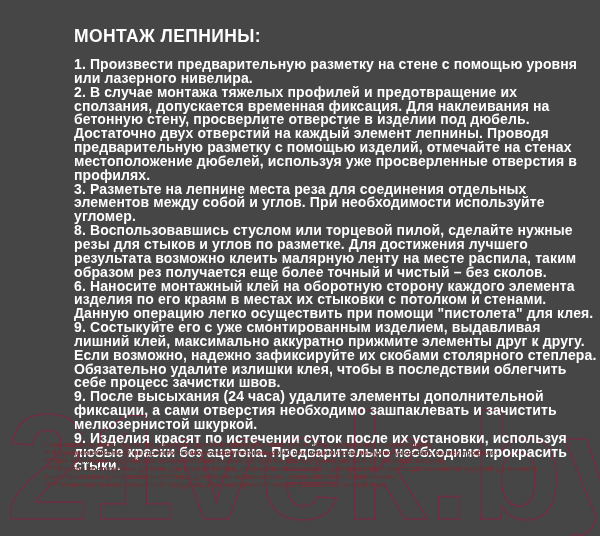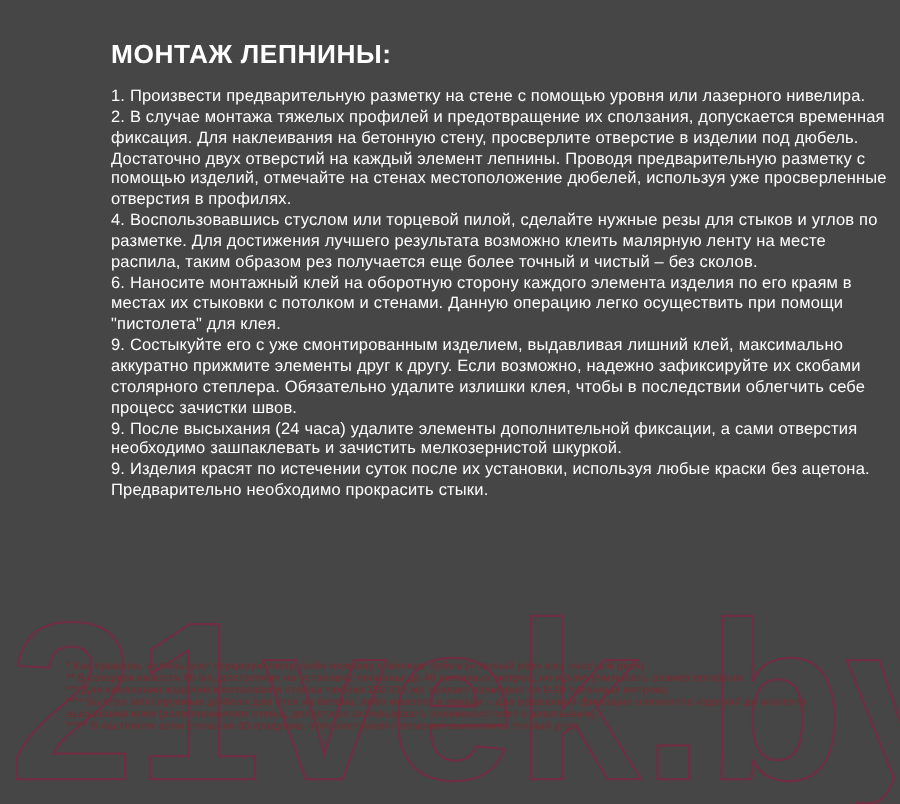--- a/index.html
+++ b/index.html
@@ -23,22 +23,22 @@
   }
   .title {
     margin: 0 0 11px 0;
     font-size: 17.5px;
     font-weight: bold;
     letter-spacing: 0.4px;
     color: #ffffff;
   }
   .instructions p {
     margin: 0;
-    font-size: 11px;
-    font-weight: normal;
+    font-size: 14px;
+    font-weight: bold;
     line-height: 13.85px;
     letter-spacing: 0.12px;
   }
   .footnotes {
     position: absolute;
     left: 44px;
     top: 441px;
     width: 526px;
     z-index: 2;
   }
@@ -72,21 +72,22 @@
 
 <div class="page">
 
   <div class="watermark">21vek.by</div>
 
   <div class="content">
     <h1 class="title">МОНТАЖ ЛЕПНИНЫ:</h1>
     <div class="instructions">
       <p>1. Произвести предварительную разметку на стене с помощью уровня или лазерного нивелира.</p>
       <p>2. В случае монтажа тяжелых профилей и предотвращение их сползания, допускается временная фиксация. Для наклеивания на бетонную стену, просверлите отверстие в изделии под дюбель. Достаточно двух отверстий на каждый элемент лепнины. Проводя предварительную разметку с помощью изделий, отмечайте на стенах местоположение дюбелей, используя уже просверленные отверстия в профилях.</p>
-      <p>4. Воспользовавшись стуслом или торцевой пилой, сделайте нужные резы для стыков и углов по разметке. Для достижения лучшего результата возможно клеить малярную ленту на месте распила, таким образом рез получается еще более точный и чистый – без сколов.</p>
+      <p>3. Разметьте на лепнине места реза для соединения отдельных элементов между собой и углов. При необходимости используйте угломер.</p>
+      <p>8. Воспользовавшись стуслом или торцевой пилой, сделайте нужные резы для стыков и углов по разметке. Для достижения лучшего результата возможно клеить малярную ленту на месте распила, таким образом рез получается еще более точный и чистый – без сколов.</p>
       <p>6. Наносите монтажный клей на оборотную сторону каждого элемента изделия по его краям в местах их стыковки с потолком и стенами. Данную операцию легко осуществить при помощи "пистолета" для клея.</p>
       <p>9. Состыкуйте его с уже смонтированным изделием, выдавливая лишний клей, максимально аккуратно прижмите элементы друг к другу. Если возможно, надежно зафиксируйте их скобами столярного степлера. Обязательно удалите излишки клея, чтобы в последствии облегчить себе процесс зачистки швов.</p>
       <p>9. После высыхания (24 часа) удалите элементы дополнительной фиксации, а сами отверстия необходимо зашпаклевать и зачистить мелкозернистой шкуркой.</p>
       <p>9. Изделия красят по истечении суток после их установки, используя любые краски без ацетона. Предварительно необходимо прокрасить стыки.</p>
     </div>
   </div>
 
   <div class="footnotes">
     <p>* Как правило, используют торцевую пилу, либо ножовку с мелким зубом («точный рез» или «чистый рез»).</p>
     <p>** В среднем емкости 80 мл, достаточно на установку лепнины до 40 погонных метров, но нужно учитывать размер профиля.</p>

